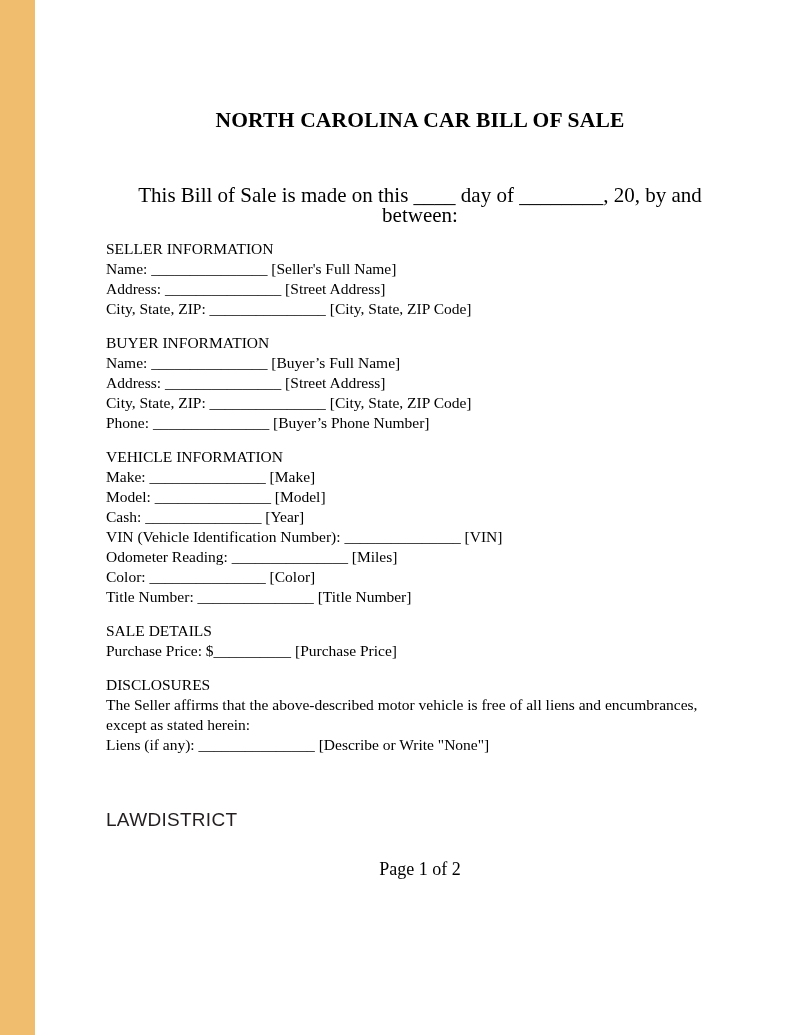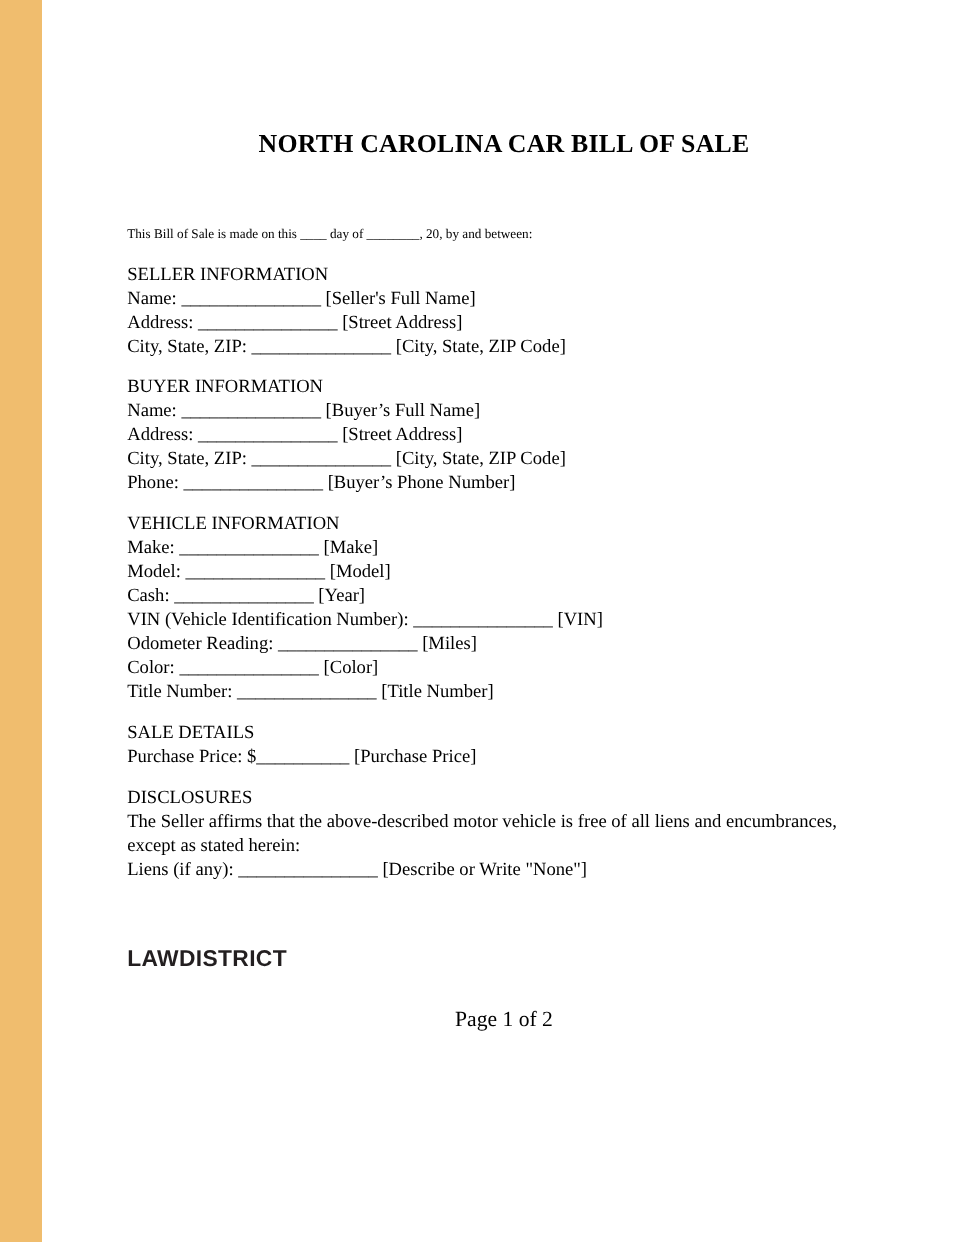--- a/index.html
+++ b/index.html
@@ -33,41 +33,42 @@
   .doc-title {
     margin: 0;
     font-size: 21.5px;
     line-height: 25px;
     font-weight: bold;
     text-align: center;
     letter-spacing: 0.2px;
   }
   .intro {
     margin: 52px 0 0 0;
-    font-size: 11px;
+    font-size: 21px;
     line-height: 20px;
+    text-align: center;
   }
   .doc-section {
     margin-top: 14px;
   }
   .heading, .line {
     font-size: 15.5px;
     line-height: 20px;
     white-space: pre-wrap;
   }
   .logo {
     margin-top: 55px;
     font-family: "Liberation Sans", "DejaVu Sans", sans-serif;
     font-size: 19px;
     line-height: 20px;
     color: #231f20;
     letter-spacing: 0.3px;
   }
-  .logo-bold { font-weight: 700; }
-  .logo-reg  { font-weight: 700; }
+  .logo-bold { font-weight: 400; }
+  .logo-reg  { font-weight: 400; }
   .footer {
     margin-top: 29px;
     font-size: 18px;
     line-height: 20px;
     text-align: center;
   }
 </style>
 </head>
 <body>
 

